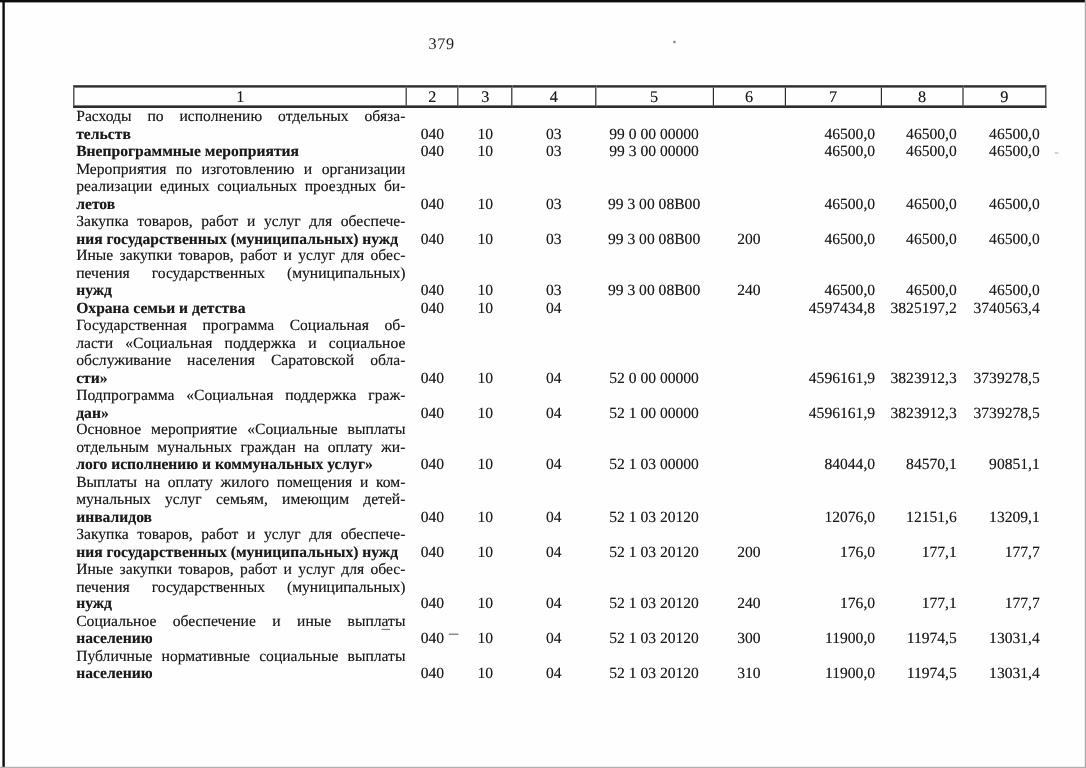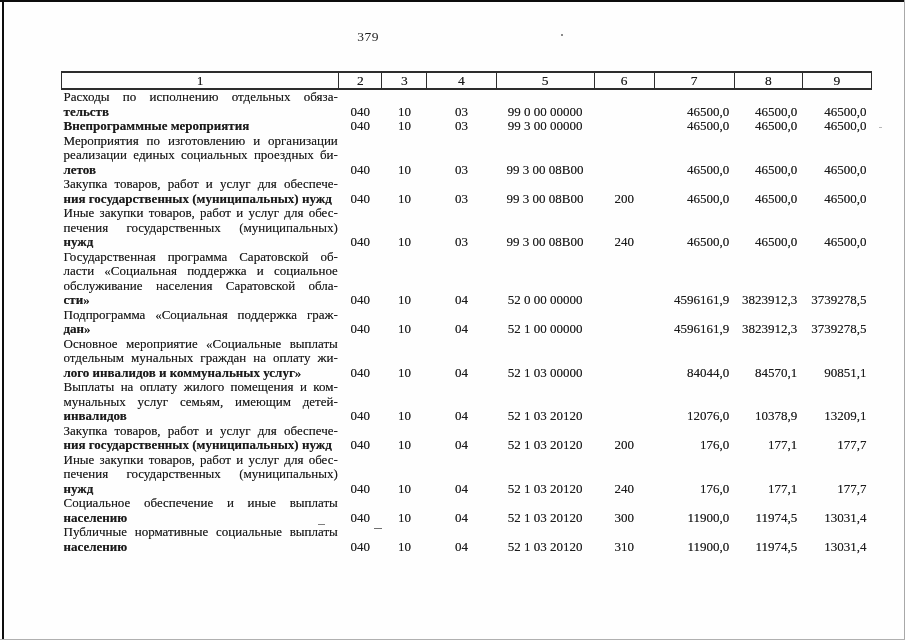--- a/index.html
+++ b/index.html
@@ -142,21 +142,34 @@
         <td class="c-code">10</td>
         <td class="c-code">03</td>
         <td class="c-csr">99 3 00 08В00</td>
         <td class="c-code">240</td>
         <td class="c-num">46500,0</td>
         <td class="c-num">46500,0</td>
         <td class="c-num">46500,0</td>
       </tr>
       <tr>
         <td class="c-name">
-          <div class="nl">Государственная программа Саратовской об-</div>
+          <div class="nl last">Охрана семьи и детства</div>
+        </td>
+        <td class="c-code">040</td>
+        <td class="c-code">10</td>
+        <td class="c-code">04</td>
+        <td class="c-csr"></td>
+        <td class="c-code"></td>
+        <td class="c-num">4597434,8</td>
+        <td class="c-num">3825197,2</td>
+        <td class="c-num">3740563,4</td>
+      </tr>
+      <tr>
+        <td class="c-name">
+          <div class="nl">Государственная программа Социальная об-</div>
           <div class="nl">ласти «Социальная поддержка и социальное</div>
           <div class="nl">обслуживание населения Саратовской обла-</div>
           <div class="nl last">сти»</div>
         </td>
         <td class="c-code">040</td>
         <td class="c-code">10</td>
         <td class="c-code">04</td>
         <td class="c-csr">52 0 00 00000</td>
         <td class="c-code"></td>
         <td class="c-num">4596161,9</td>
@@ -174,21 +187,21 @@
         <td class="c-csr">52 1 00 00000</td>
         <td class="c-code"></td>
         <td class="c-num">4596161,9</td>
         <td class="c-num">3823912,3</td>
         <td class="c-num">3739278,5</td>
       </tr>
       <tr>
         <td class="c-name">
           <div class="nl">Основное мероприятие «Социальные выплаты</div>
           <div class="nl">отдельным мунальных граждан на оплату жи-</div>
-          <div class="nl last">лого инвалидов и коммунальных услуг»</div>
+          <div class="nl last">лого исполнению и коммунальных услуг»</div>
         </td>
         <td class="c-code">040</td>
         <td class="c-code">10</td>
         <td class="c-code">04</td>
         <td class="c-csr">52 1 03 00000</td>
         <td class="c-code"></td>
         <td class="c-num">84044,0</td>
         <td class="c-num">84570,1</td>
         <td class="c-num">90851,1</td>
       </tr>
@@ -197,21 +210,21 @@
           <div class="nl">Выплаты на оплату жилого помещения и ком-</div>
           <div class="nl">мунальных услуг семьям, имеющим детей-</div>
           <div class="nl last">инвалидов</div>
         </td>
         <td class="c-code">040</td>
         <td class="c-code">10</td>
         <td class="c-code">04</td>
         <td class="c-csr">52 1 03 20120</td>
         <td class="c-code"></td>
         <td class="c-num">12076,0</td>
-        <td class="c-num">10378,9</td>
+        <td class="c-num">12151,6</td>
         <td class="c-num">13209,1</td>
       </tr>
       <tr>
         <td class="c-name">
           <div class="nl">Закупка товаров, работ и услуг для обеспече-</div>
           <div class="nl last">ния государственных (муниципальных) нужд</div>
         </td>
         <td class="c-code">040</td>
         <td class="c-code">10</td>
         <td class="c-code">04</td>

